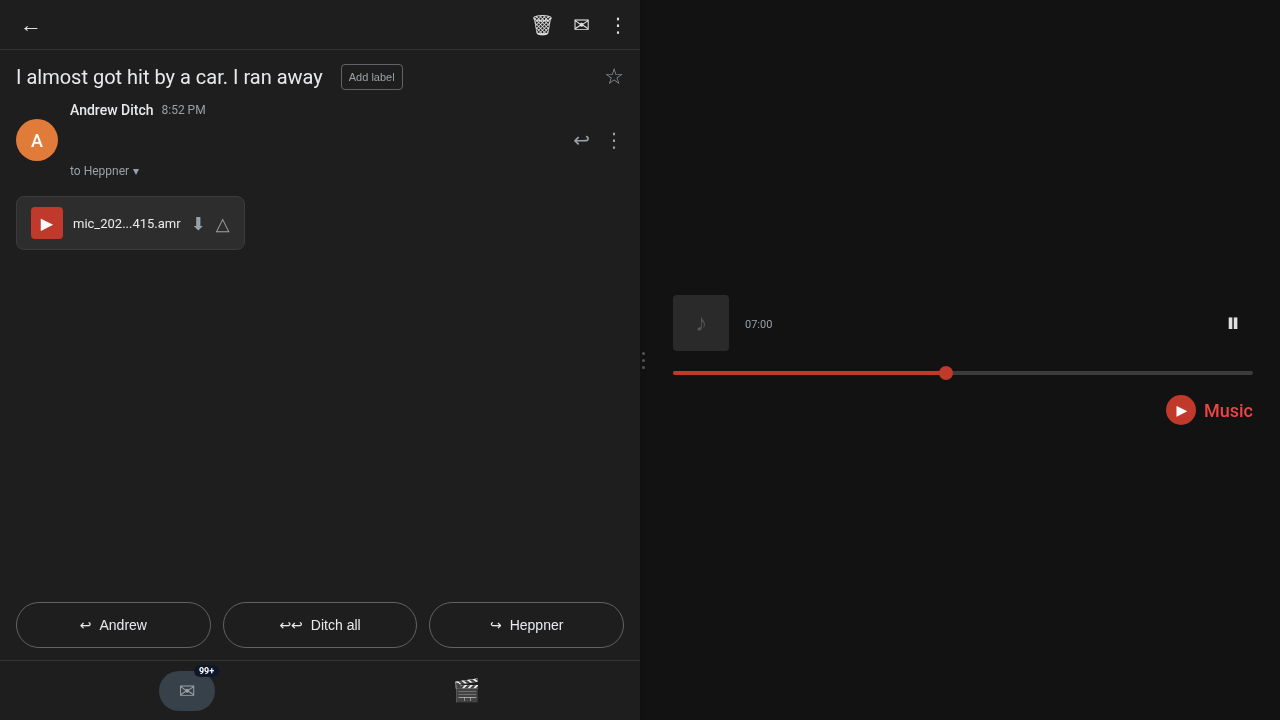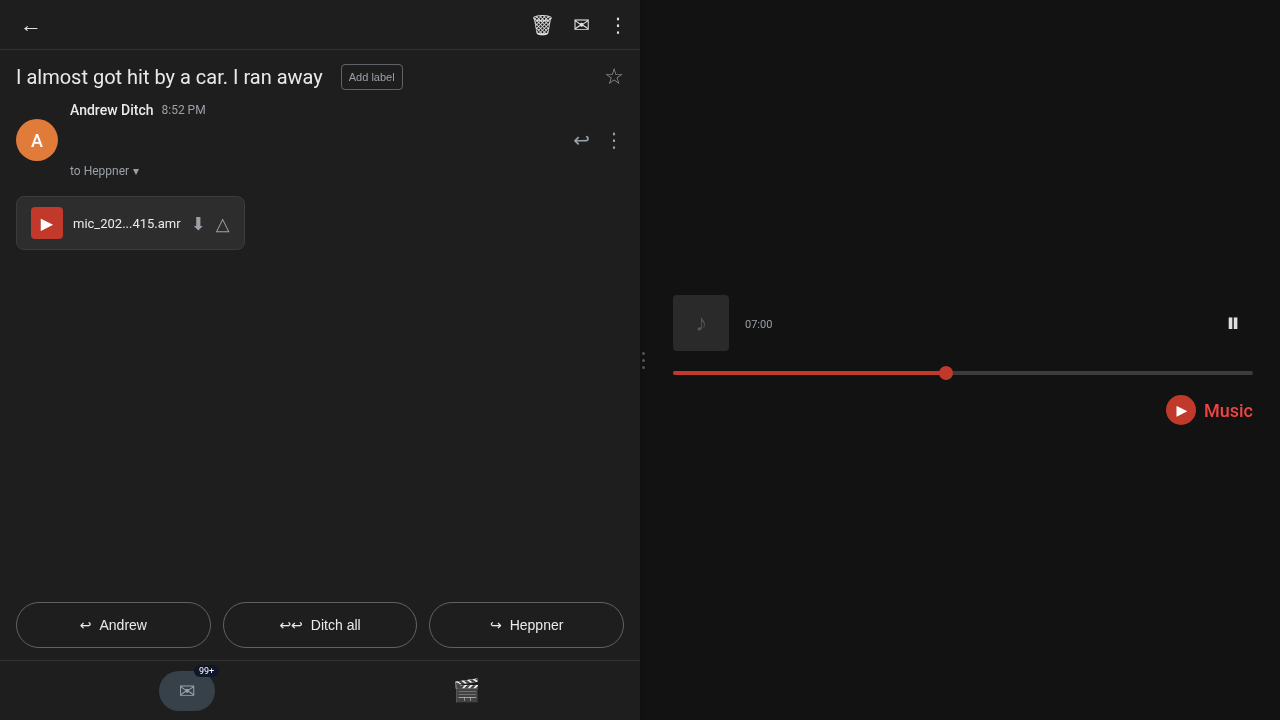--- a/index.html
+++ b/index.html
@@ -249,21 +249,21 @@
     }
     .nav-badge {
       position: absolute;
       top: -6px;
       right: -4px;
       background: #0f172a;
       border-radius: 10px;
       padding: 1px 5px;
       font-size: 9px;
       color: white;
-      font-weight: 400;
+      font-weight: 700;
     }
     .nav-video-btn {
       color: #9aa0a6;
       font-size: 22px;
       cursor: pointer;
     }
 
     
     .panel-divider {
       width: 6px;

